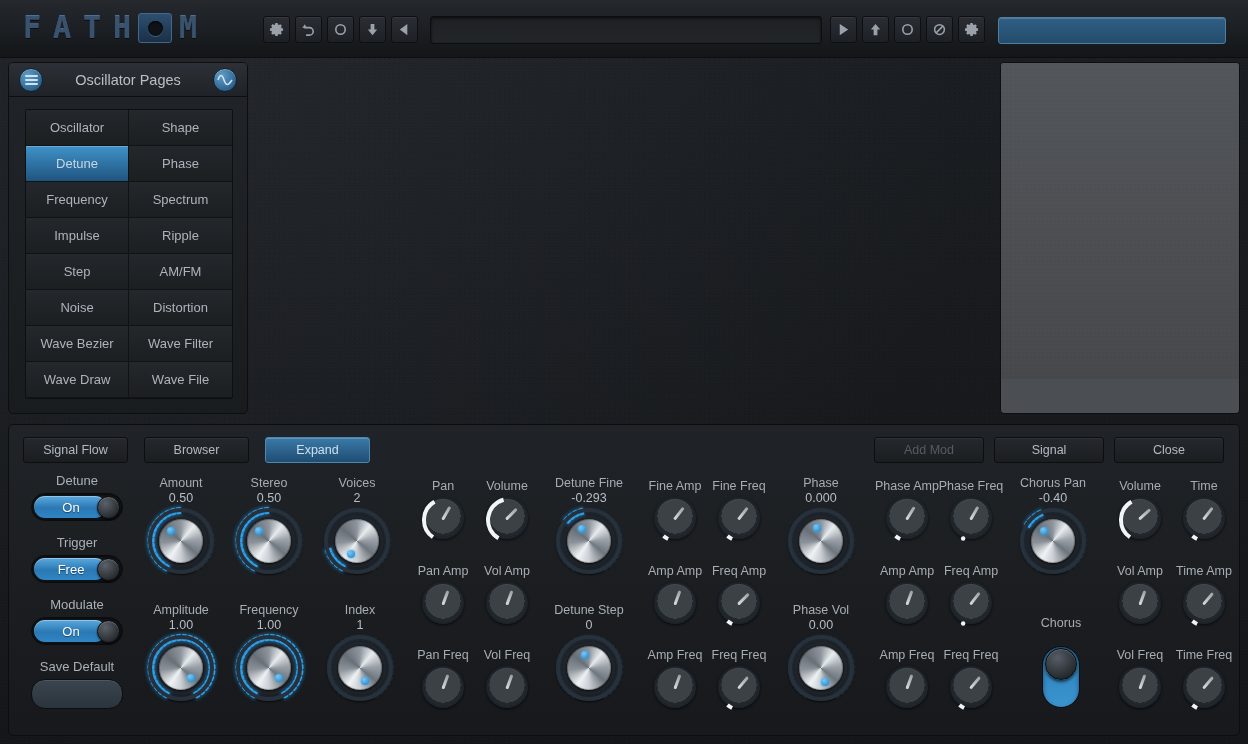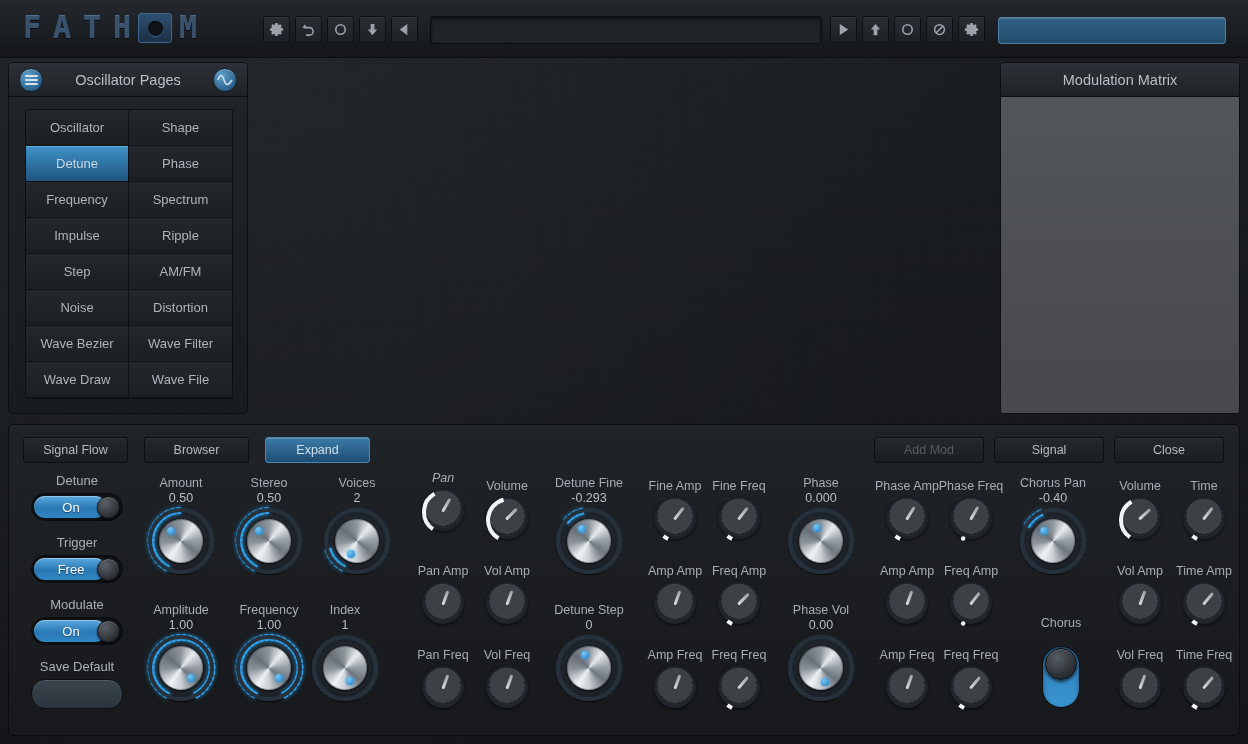--- a/index.html
+++ b/index.html
@@ -410,23 +410,20 @@
         <div class="page-btn">Distortion</div>
         <div class="page-btn">Wave Bezier</div>
         <div class="page-btn">Wave Filter</div>
         <div class="page-btn">Wave Draw</div>
         <div class="page-btn">Wave File</div>
       </div>
   </div>
 
 
   <div class="right-panel">
-    <div class="rp-head">
-      <div class="rp-title">Modulation Matrix</div>
-    </div>
     <div class="rp-body"></div>
   </div>
 
   <div class="bottom">
     <div class="btoolbar">
       <div class="tbtn" style="left:14px;width:105px">Signal Flow</div>
       <div class="tbtn" style="left:135px;width:105px">Browser</div>
       <div class="tbtn blue" style="left:256px;width:105px">Expand</div>
       <div class="tbtn disabled" style="left:865px;width:110px">Add Mod</div>
       <div class="tbtn" style="left:985px;width:110px">Signal</div>
@@ -660,21 +657,21 @@
               <div class="led on" style="transform:rotate(129.31034482758622deg)"></div>
               <div class="led on" style="transform:rotate(139.65517241379314deg)"></div>
               <div class="led on" style="transform:rotate(150deg)"></div>
             </div>
             <div class="ring"></div>
             <div class="face">
               <div class="dot" style="left:27.899494936611667px;top:27.899494936611664px"></div>
             </div>
           </div>
         </div>
-        <div class="kwrap" style="left: 288px; top: 178px; width: 96px;">
+        <div class="kwrap" style="left: 303px; top: 178px; width: 96px;">
           <div class="klabel">Index</div>
           <div class="kval">1</div>
           <div class="bigknob">
             <div class="leds">
               <div class="led" style="transform:rotate(-150deg)"></div>
               <div class="led" style="transform:rotate(-139.6551724137931deg)"></div>
               <div class="led" style="transform:rotate(-129.31034482758622deg)"></div>
               <div class="led" style="transform:rotate(-118.9655172413793deg)"></div>
               <div class="led" style="transform:rotate(-108.62068965517241deg)"></div>
               <div class="led" style="transform:rotate(-98.27586206896552deg)"></div>
@@ -912,21 +909,21 @@
               <div class="led" style="transform:rotate(129.31034482758622deg)"></div>
               <div class="led" style="transform:rotate(139.65517241379314deg)"></div>
               <div class="led" style="transform:rotate(150deg)"></div>
             </div>
             <div class="ring"></div>
             <div class="face">
               <div class="dot" style="left:8.632171510975985px;top:7.59597244331648px"></div>
             </div>
           </div>
         </div>
-        <div class="kwrap" style="left: 397px; top: 46px; width: 74px; font-style: italic;">
+        <div class="kwrap" style="left: 397px; top: 54px; width: 74px;">
           <div class="klabel">Pan</div>
           <div class="smallknob">
             <div class="arc">
               <svg width="48" height="48">
                 <path d="M11.954894836628037 41.20219293006883 A21 21 0 0 1 13.499999999999991 5.813466520526795" stroke="#f2f5f7" stroke-width="4" fill="none" stroke-linecap="butt"></path>
               </svg>
             </div>
             <div class="ptr" style="transform:rotate(210deg)"></div>
           </div>
         </div>

